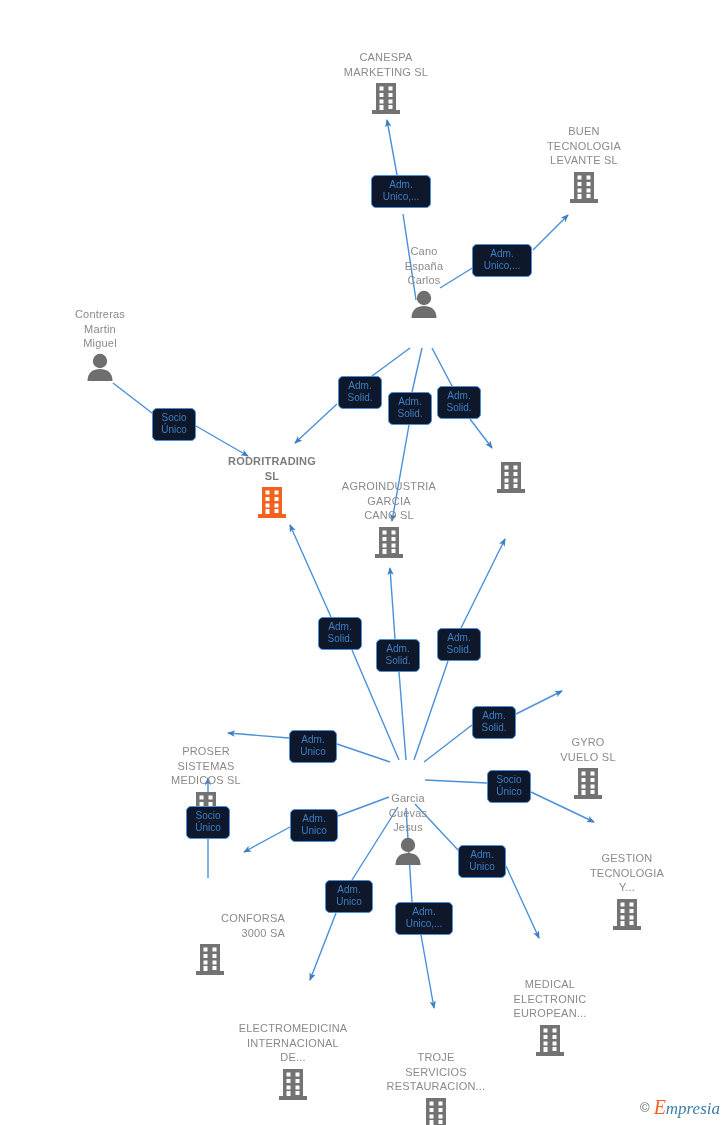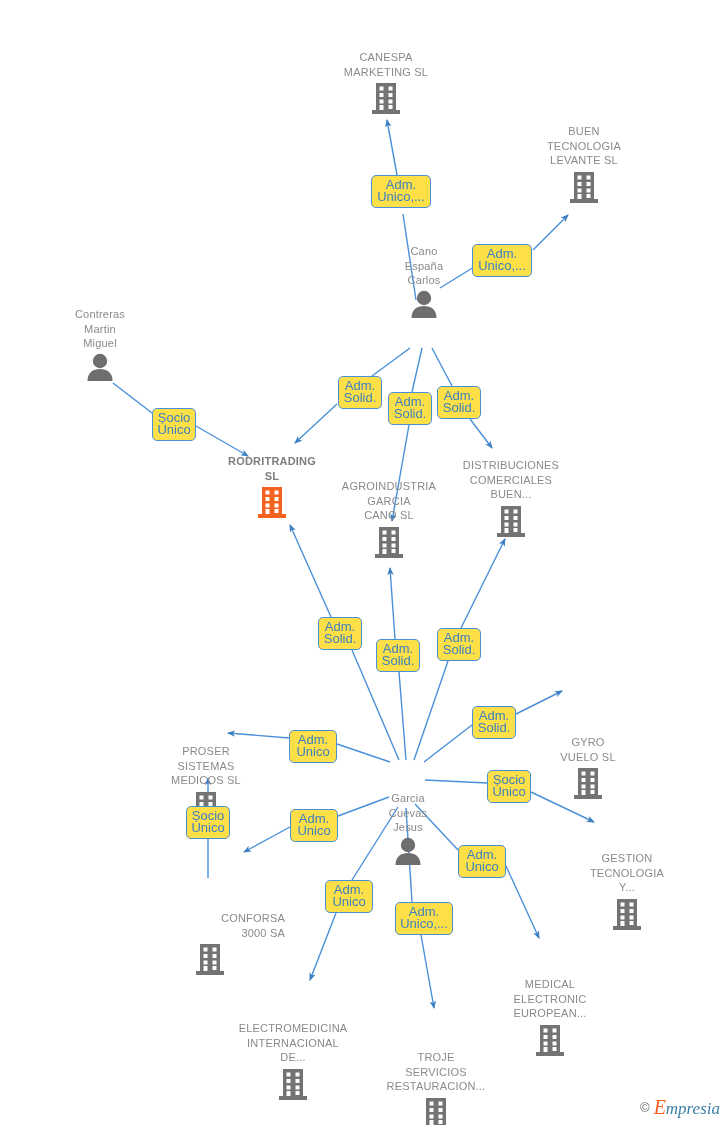--- a/index.html
+++ b/index.html
@@ -53,23 +53,23 @@
   }
   .node.person .node-icon {
     width: 30px;
     height: 28px;
   }
   .edge-label {
     position: absolute;
     box-sizing: border-box;
     border: 1.3px solid #4a90d9;
     border-radius: 5px;
-    background: #fde047;
+    background: #0f172a;
     color: #3d7fc1;
-    font-size: 13px;
+    font-size: 10px;
     line-height: 12px;
     text-align: center;
     padding: 3px 4px 3px 4px;
     font-family: "Liberation Sans", sans-serif;
     white-space: pre-line;
     box-shadow: 0 0 0 0 rgba(0,0,0,0);
   }
   .watermark {
     position: absolute;
     right: 8px;
@@ -228,23 +228,20 @@
             <rect x="17.5" y="5.5" width="4" height="4" fill="#ffffff"></rect>
             <rect x="8.5" y="12" width="4" height="4" fill="#ffffff"></rect>
             <rect x="17.5" y="12" width="4" height="4" fill="#ffffff"></rect>
             <rect x="8.5" y="18.5" width="4" height="4" fill="#ffffff"></rect>
             <rect x="17.5" y="18.5" width="4" height="4" fill="#ffffff"></rect>
             <rect x="8.5" y="24" width="4" height="5" fill="#ffffff"></rect>
             <rect x="17.5" y="24" width="4" height="4" fill="#ffffff"></rect>
           </svg></span>
       </div>
       <div class="node" style="left: 511px; top: 458px;">
-        <div class="node-label">DISTRIBUCIONES
-COMERCIALES
-BUEN...</div>
         <span class="node-icon"><svg viewBox="0 0 30 34" xmlns="http://www.w3.org/2000/svg" width="30" height="34">
             <rect x="5" y="2" width="20" height="27" fill="#737373"></rect>
             <rect x="1" y="29" width="28" height="4" fill="#737373"></rect>
             <rect x="8.5" y="5.5" width="4" height="4" fill="#ffffff"></rect>
             <rect x="17.5" y="5.5" width="4" height="4" fill="#ffffff"></rect>
             <rect x="8.5" y="12" width="4" height="4" fill="#ffffff"></rect>
             <rect x="17.5" y="12" width="4" height="4" fill="#ffffff"></rect>
             <rect x="8.5" y="18.5" width="4" height="4" fill="#ffffff"></rect>
             <rect x="17.5" y="18.5" width="4" height="4" fill="#ffffff"></rect>
             <rect x="8.5" y="24" width="4" height="5" fill="#ffffff"></rect>

